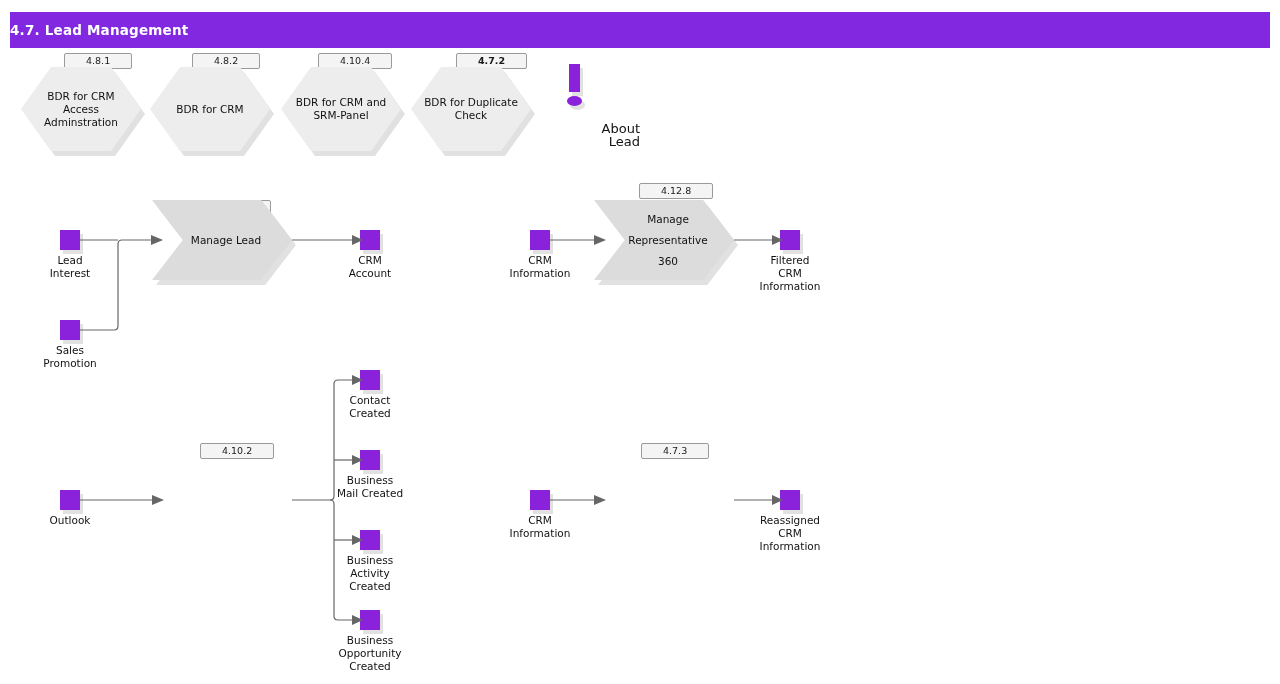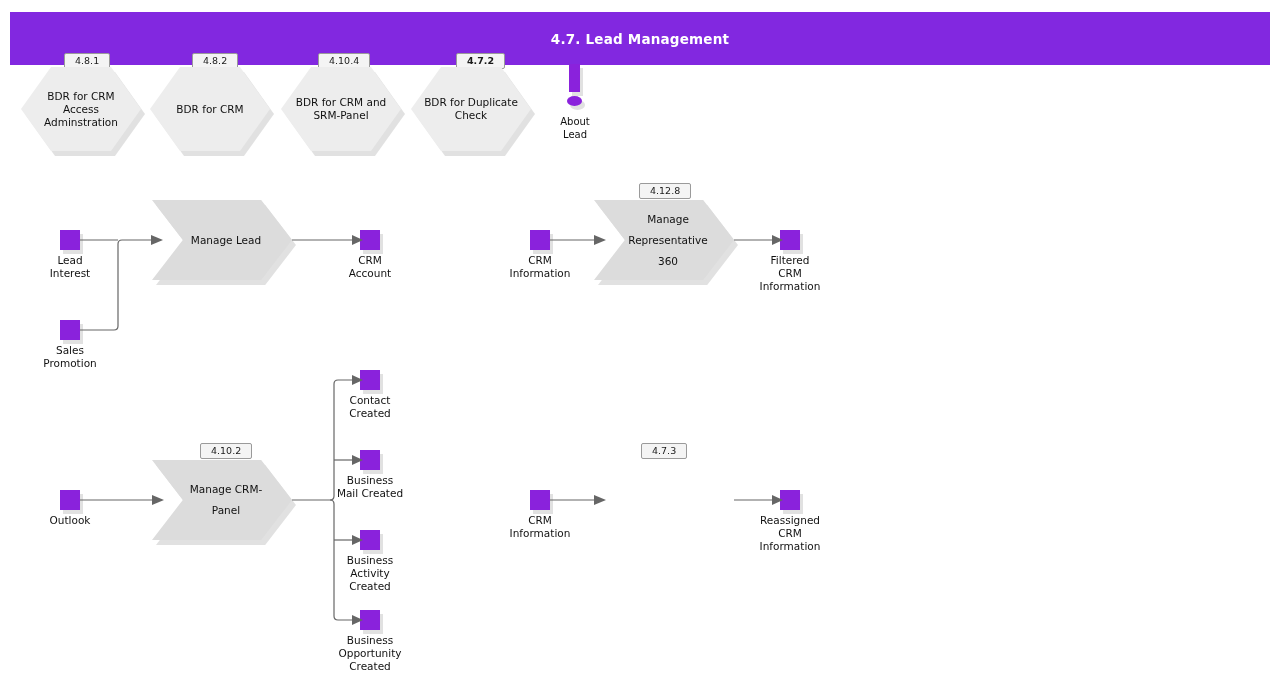--- a/index.html
+++ b/index.html
@@ -24,40 +24,40 @@
     width: 1280px;
     height: 684px;
   }
 
   
   .header-bar {
     position: absolute;
     left: 10px;
     top: 12px;
     width: 1260px;
-    height: 53px;
+    height: 36px;
     background: #8228e0;
     display: flex;
     align-items: center;
-    justify-content: center;
+    justify-content: flex-start;
   }
   .header-title {
     color: #ffffff;
     font-size: 13.5px;
     font-weight: bold;
     letter-spacing: 0.2px;
     font-family: "DejaVu Sans", sans-serif;
   }
 
   
   .badge {
     position: absolute;
     height: 14px;
     line-height: 14px;
-    padding: 0 10px;
+    padding: 0 21px;
     background: #f4f4f4;
     border: 1px solid #9a9a9a;
     border-radius: 2px;
     font-size: 9.5px;
     color: #1a1a1a;
     white-space: nowrap;
     text-align: center;
     font-family: "DejaVu Sans", sans-serif;
   }
 
@@ -196,25 +196,25 @@
     left: 12px;
     top: 32px;
     width: 15px;
     height: 10px;
     border-radius: 50%;
     background: #8a22dc;
     box-shadow: 3px 4px 0 rgba(201,201,201,0.55);
   }
   .excl-label {
     position: absolute;
-    top: 51px;
+    top: 58px;
     left: -45px;
     width: 130px;
-    text-align: center;
-    font-size: 10px;
+    text-align: right;
+    font-size: 13px;
     line-height: 13px;
     color: #111111;
     font-family: "DejaVu Sans", sans-serif;
   }
 
   
   #connectors {
     position: absolute;
     left: 0;
     top: 0;
@@ -332,26 +332,20 @@
 Information</div>
   </div>
 
   <div class="sq-wrap" style="left:60px; top:490px;">
     <div class="sq-shadow"></div>
     <div class="sq"></div>
     <div class="sq-label">Outlook</div>
   </div>
 
   <div class="badge" style="left:200px; top:443px;">4.10.2</div>
-  <div class="chev-wrap" style="left:152px; top:460px;">
-    <div class="chev-shadow"></div>
-    <div class="chev"></div>
-    <div class="chev-label" style="white-space: pre-line;">Manage CRM-
-Panel</div>
-  </div>
 
   <div class="sq-wrap" style="left:360px; top:370px;">
     <div class="sq-shadow"></div>
     <div class="sq"></div>
     <div class="sq-label" style="white-space: pre-line;">Contact
 Created</div>
   </div>
 
   <div class="sq-wrap" style="left:360px; top:450px;">
     <div class="sq-shadow"></div>

